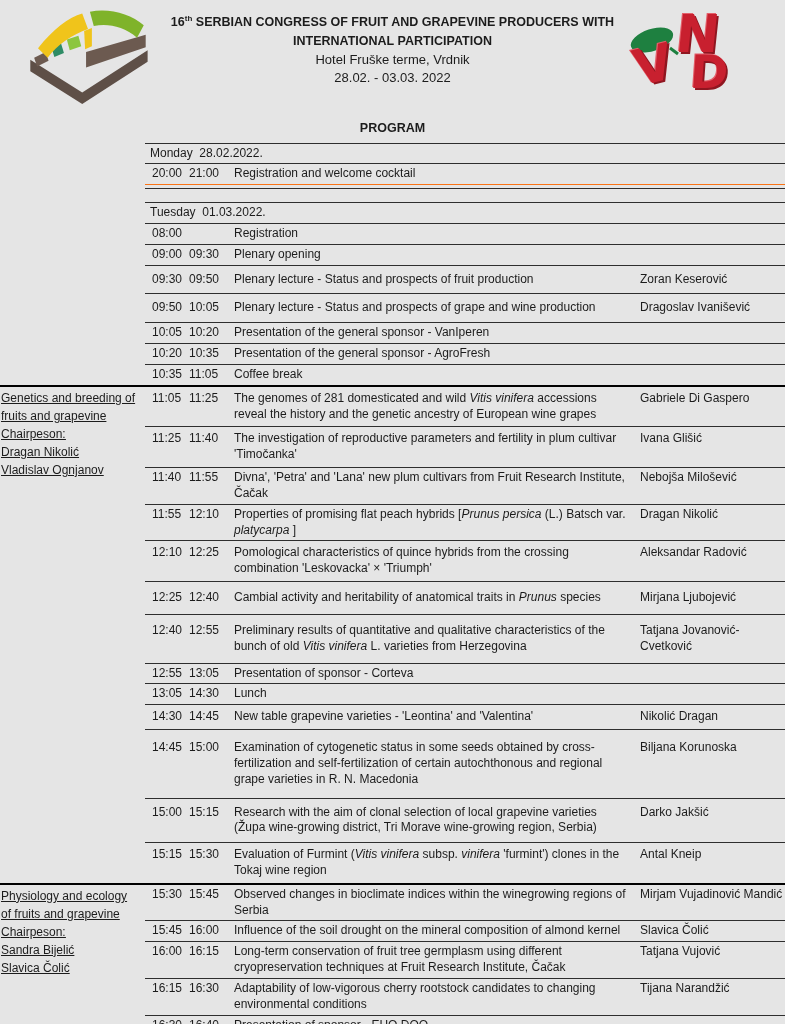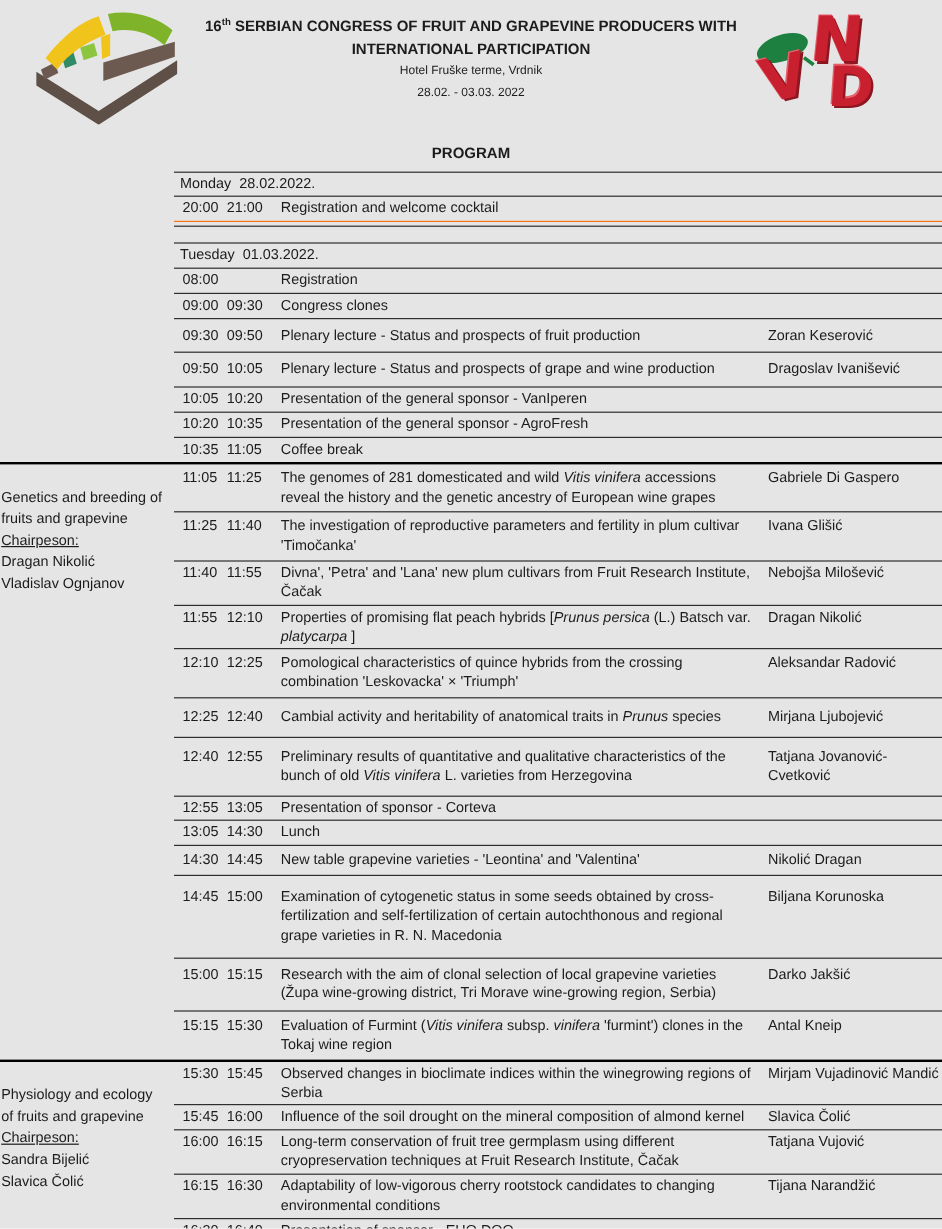--- a/index.html
+++ b/index.html
@@ -5,21 +5,21 @@
   html,body{margin:0;padding:0;background:#fff;}
   .page{
     width:785px;height:1024px;position:relative;overflow:hidden;
     font-family:"Liberation Sans",sans-serif;font-size:12px;line-height:1.32;
     color:#1c1c1c;background:#e5e5e5;
   }
   
   .hdr{position:relative;height:96px;}
   .titles{text-align:center;padding-top:9px;}
   .t-bold{font-weight:bold;font-size:12.5px;line-height:19px;}
-  .t-norm{font-size:10px;line-height:18px;}
+  .t-norm{font-size:13px;line-height:18px;}
   sup{font-size:8px;}
   .program{text-align:center;font-weight:bold;font-size:12.5px;margin:24px 0 6px 0;}
   
   .logo-left{position:absolute;left:22px;top:4px;width:132px;height:100px;}
   
   .logo-right{position:absolute;left:628px;top:6px;width:125px;height:102px;}
   .nvd-letter{position:absolute;font-family:"DejaVu Sans",sans-serif;font-weight:bold;
     color:#c8202f;text-shadow:2px 2px 0 #8f1620, -1px -1px 0 #e4606b;}
   .nvd-n{font-size:52px;top:-6px;left:48px;transform:skewX(-6deg);}
   .nvd-v{font-size:50px;top:26px;left:6px;transform:rotate(-14deg);}
@@ -36,21 +36,21 @@
   .sp{flex:1;padding-right:2px;}
   .pad-s{padding:4px 0;}
   .pad-m{padding:6px 0;}
   .pad-l{padding:8px 0;}
   .pad-xl{padding:10px 0;}
   .table-mon{border-bottom:1px solid #f97316;}
   .closing-rule{margin-left:145px;height:3px;border-bottom:1px solid #2e2e2e;}
   .gap{height:13px;}
   
   .session{display:flex;border-top:2px solid #000;}
-  .session-left{width:145px;box-sizing:border-box;padding:18px 8px 0 1px;line-height:1.5;flex:none;}
+  .session-left{width:145px;box-sizing:border-box;padding:2px 8px 0 1px;line-height:1.5;flex:none;text-decoration:underline;}
   .chair{text-decoration:underline;}
   .session-rows{flex:1;}
   .session-rows .row:first-child{border-top:none;}
   .session-last .session-rows{border-bottom:4px solid #000;}
   i{font-style:italic;}
 </style>
 </head>
 <body>
 
 <div class="page">
@@ -108,21 +108,21 @@
 
     <div class="row">
       <span class="c s">08:00</span>
       <span class="c e"></span>
       <span class="c t"><span>Registration</span></span>
       <span class="c sp"></span>
     </div>
     <div class="row">
       <span class="c s">09:00</span>
       <span class="c e">09:30</span>
-      <span class="c t"><span>Congress clones</span></span>
+      <span class="c t"><span>Plenary opening</span></span>
       <span class="c sp"></span>
     </div>
     <div class="row pad-m">
       <span class="c s">09:30</span>
       <span class="c e">09:50</span>
       <span class="c t"><span>Plenary lecture - Status and prospects of fruit production</span></span>
       <span class="c sp">Zoran Keserović</span>
     </div>
     <div class="row pad-m">
       <span class="c s">09:50</span>

